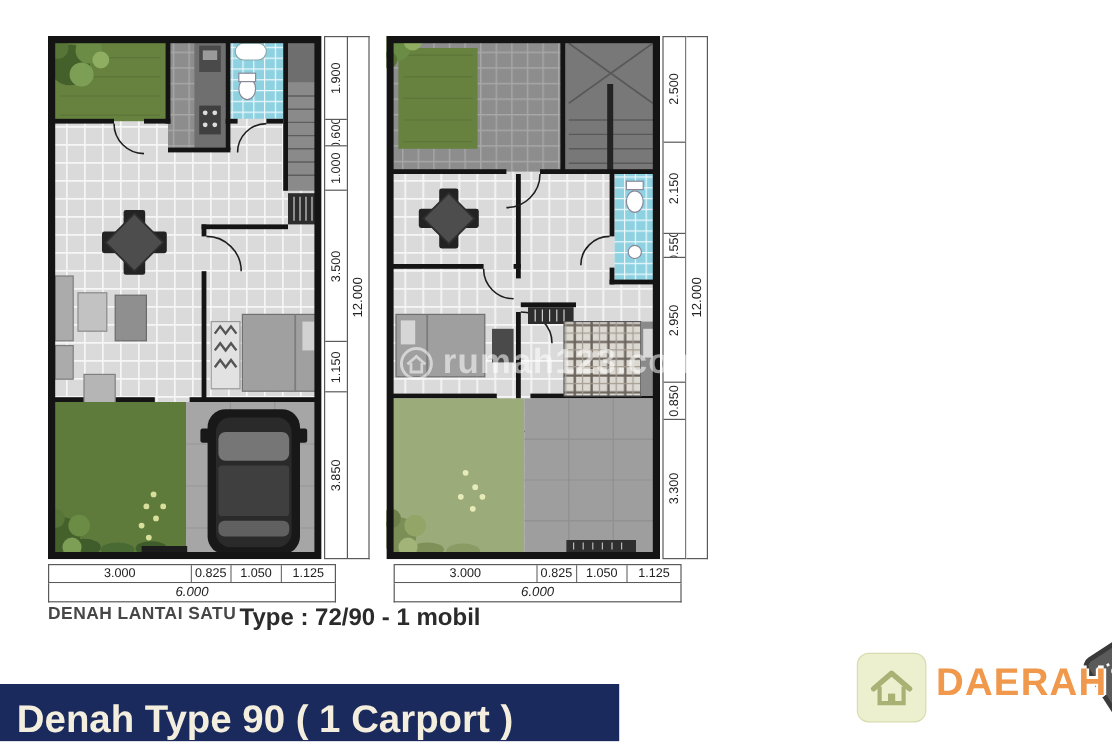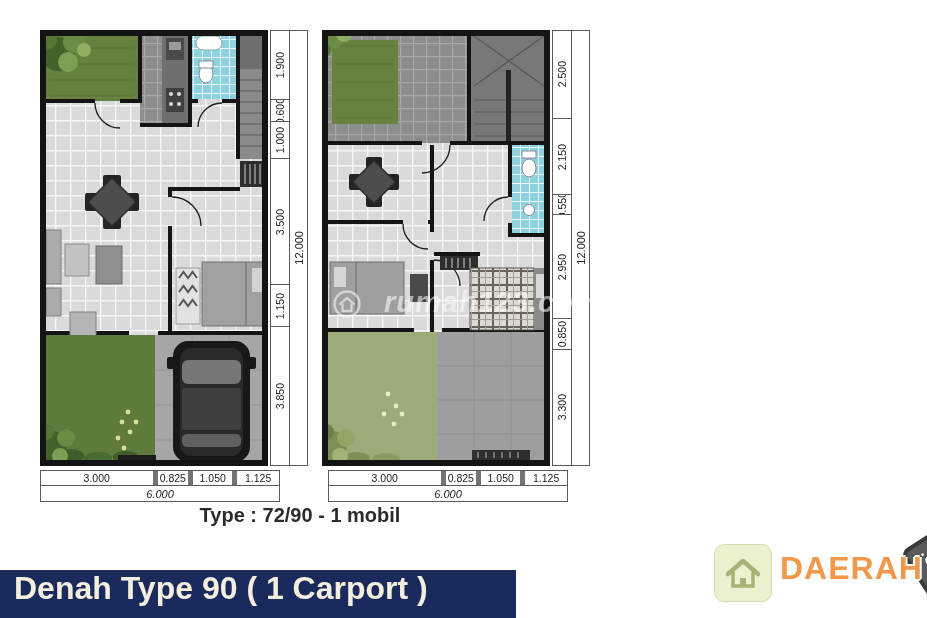--- a/index.html
+++ b/index.html
@@ -16,33 +16,33 @@
   .side-dims{position:absolute;left:230px;top:0;height:436px;display:flex;}
   .dim-col{width:20px;display:flex;flex-direction:column;border:1px solid #5a5a5a;box-sizing:border-box;background:#fff;}
   .dim-v{flex-basis:0;min-height:0;border-bottom:1px solid #5a5a5a;display:flex;align-items:center;justify-content:center;overflow:hidden;}
   .dim-v:last-child{border-bottom:none;}
   .dim-v span{writing-mode:vertical-rl;transform:rotate(180deg);font-size:10.5px;color:#222;white-space:nowrap;}
   .dim-total-col{width:18px;border:1px solid #5a5a5a;border-left:none;box-sizing:border-box;display:flex;align-items:center;justify-content:center;background:#fff;}
   .dim-total-col span{writing-mode:vertical-rl;transform:rotate(180deg);font-size:11px;color:#222;}
   
   .bottom-dims{position:absolute;left:0;top:440px;width:240px;}
   .dim-row{display:flex;height:16px;border:1px solid #5a5a5a;box-sizing:border-box;background:#fff;}
-  .dim-h{flex-basis:0;min-width:0;border-right:5px solid #737373;display:flex;align-items:center;justify-content:center;overflow:hidden;}
+  .dim-h{flex-basis:0;min-width:0;border-right:1px solid #737373;display:flex;align-items:center;justify-content:center;overflow:hidden;}
   .dim-h:last-child{border-right:none;}
   .dim-h span{font-size:10.5px;color:#222;white-space:nowrap;}
   .dim-total-row{height:16px;border:1px solid #5a5a5a;border-top:none;box-sizing:border-box;display:flex;align-items:center;justify-content:center;font-size:11px;color:#222;background:#fff;font-style:italic;}
   .plan-label{position:absolute;left:0;top:474px;font-size:14.5px;font-weight:700;color:#474747;letter-spacing:.4px;white-space:nowrap;}
   
   .type-caption{position:absolute;left:140px;top:504px;width:320px;text-align:center;font-size:20px;font-weight:700;color:#2b2b2b;}
   .features{position:absolute;left:687px;top:148px;width:229px;box-sizing:border-box;background:#1b2a5c;padding:9px 16px 11px;}
   .feature-line{color:#f3eedd;font-size:26px;font-weight:700;line-height:37px;white-space:nowrap;}
-  .title-bar{position:absolute;left:0;top:570px;width:516px;height:48px;background:#1b2a5c;display:flex;align-items:flex-start;box-sizing:border-box;padding-left:14px;}
+  .title-bar{position:absolute;left:0;top:570px;width:516px;height:48px;background:#1b2a5c;display:flex;align-items:flex-end;box-sizing:border-box;padding-left:14px;}
   .title-bar span{color:#f3eedd;font-size:32px;font-weight:700;white-space:nowrap;}
   
-  .watermark{position:absolute;left:332px;top:286px;display:flex;align-items:flex-end;gap:22px;color:rgba(255,255,255,0.55);pointer-events:none;z-index:6;font-style:italic;}
+  .watermark{position:absolute;left:332px;top:286px;display:flex;align-items:center;gap:7px;color:rgba(255,255,255,0.55);pointer-events:none;z-index:6;}
   .watermark span{font-size:29px;font-weight:700;letter-spacing:1px;white-space:nowrap;}
   
   .logo{position:absolute;left:714px;top:543px;display:flex;align-items:center;gap:8px;}
   .logo-badge{width:56px;height:56px;background:#edf0cf;border:1px solid #d6dcae;border-radius:10px;display:flex;align-items:center;justify-content:center;flex:0 0 auto;}
   .logo-words{display:flex;flex-direction:column;z-index:2;}
   .logo-top{font-size:28px;font-weight:800;letter-spacing:1px;color:#45a7dc;
     text-shadow:-2px 0 #fff,2px 0 #fff,0 -2px #fff,0 2px #fff,-1px -1px #fff,1px 1px #fff;}
   .logo-bottom{font-size:32px;font-weight:800;letter-spacing:1px;color:#f0984c;margin-top:-9px;
     text-shadow:-2px 0 #fff,2px 0 #fff,0 -2px #fff,0 2px #fff,-1px -1px #fff,1px 1px #fff;}
   .logo-tag{width:36px;height:60px;background:#5a5a5a;border:4px solid #3a3a3a;border-radius:8px;
@@ -232,20 +232,21 @@
           </div>
           <div class="dim-h" style="flex-grow: 1.05;">
             <span>1.050</span>
           </div>
           <div class="dim-h" style="flex-grow: 1.125;">
             <span>1.125</span>
           </div>
         </div>
       <div class="dim-total-row">6.000</div>
     </div>
+    <div class="plan-label">DENAH LANTAI SATU</div>
   </div>
 
   <div class="plan" id="plan2">
     <svg class="plan-svg" viewBox="0 0 228 436" width="228" height="436">
       <defs>
         <pattern id="tileB" width="15" height="15" patternUnits="userSpaceOnUse">
           <rect width="15" height="15" fill="#dadada"></rect>
             <path d="M0 .7H15M.7 0V15" stroke="#f6f6f6" stroke-width="1.4"></path>
         </pattern>
         <pattern id="darkB" width="13" height="13" patternUnits="userSpaceOnUse">

